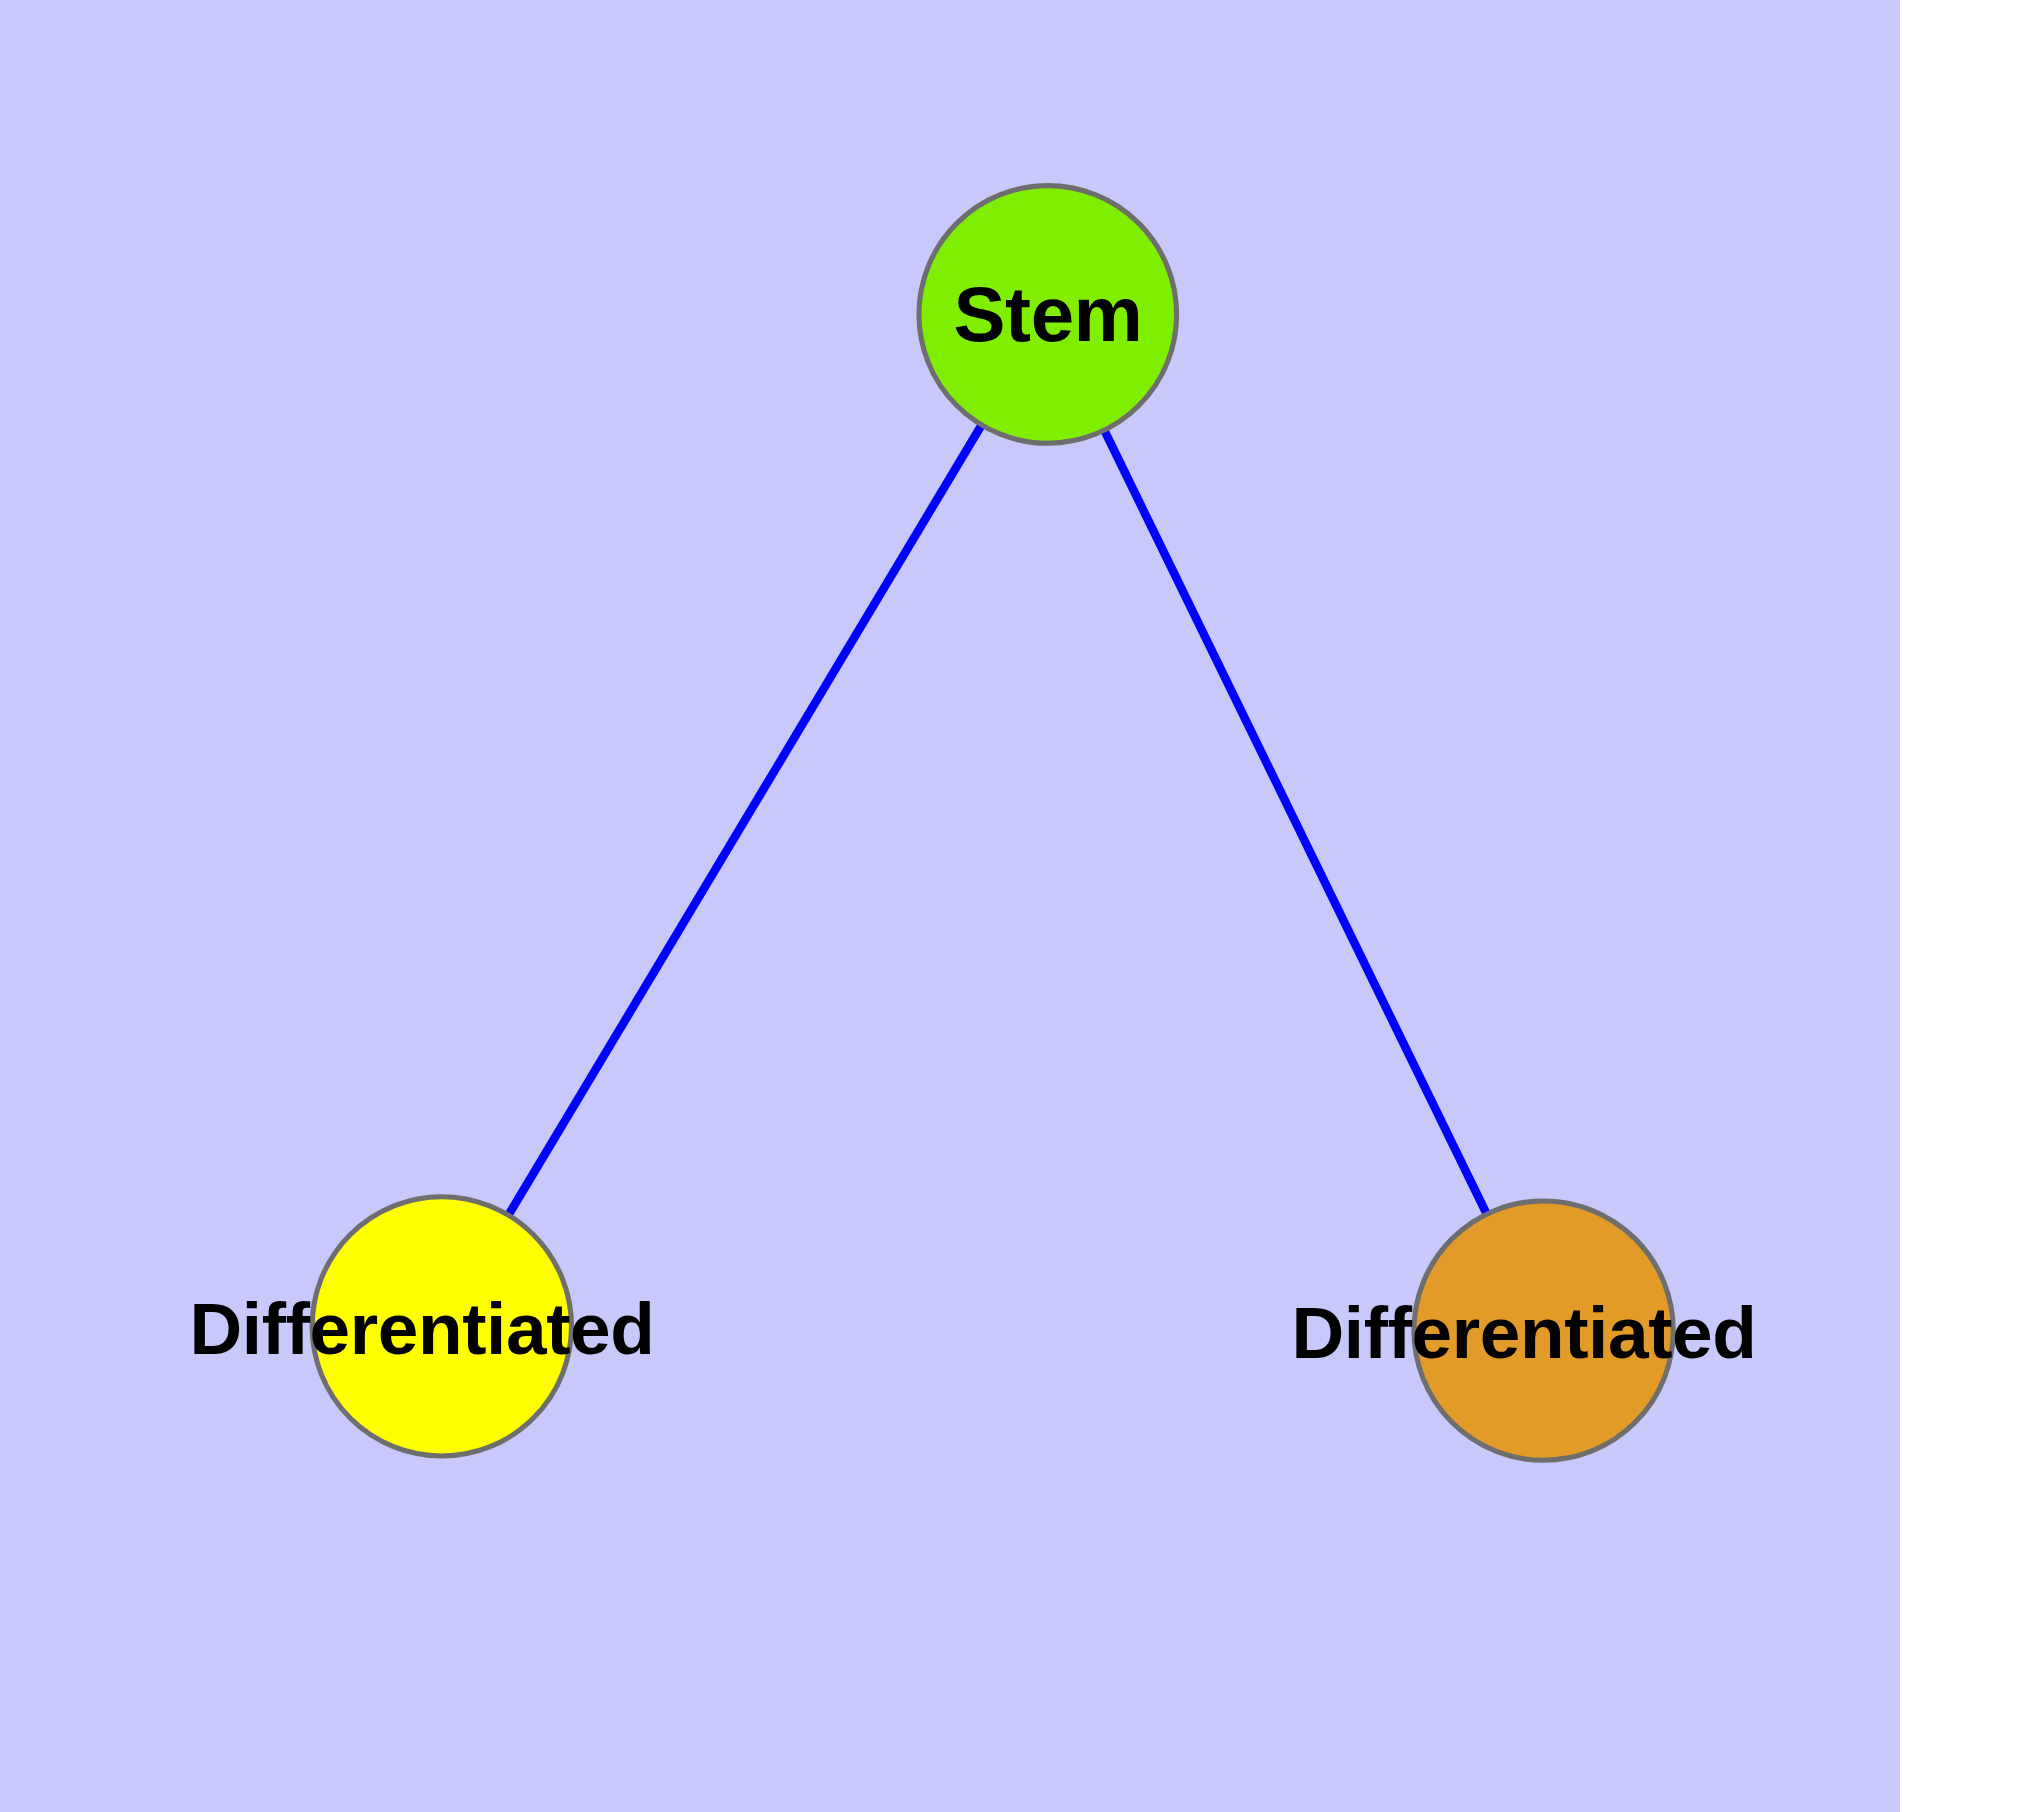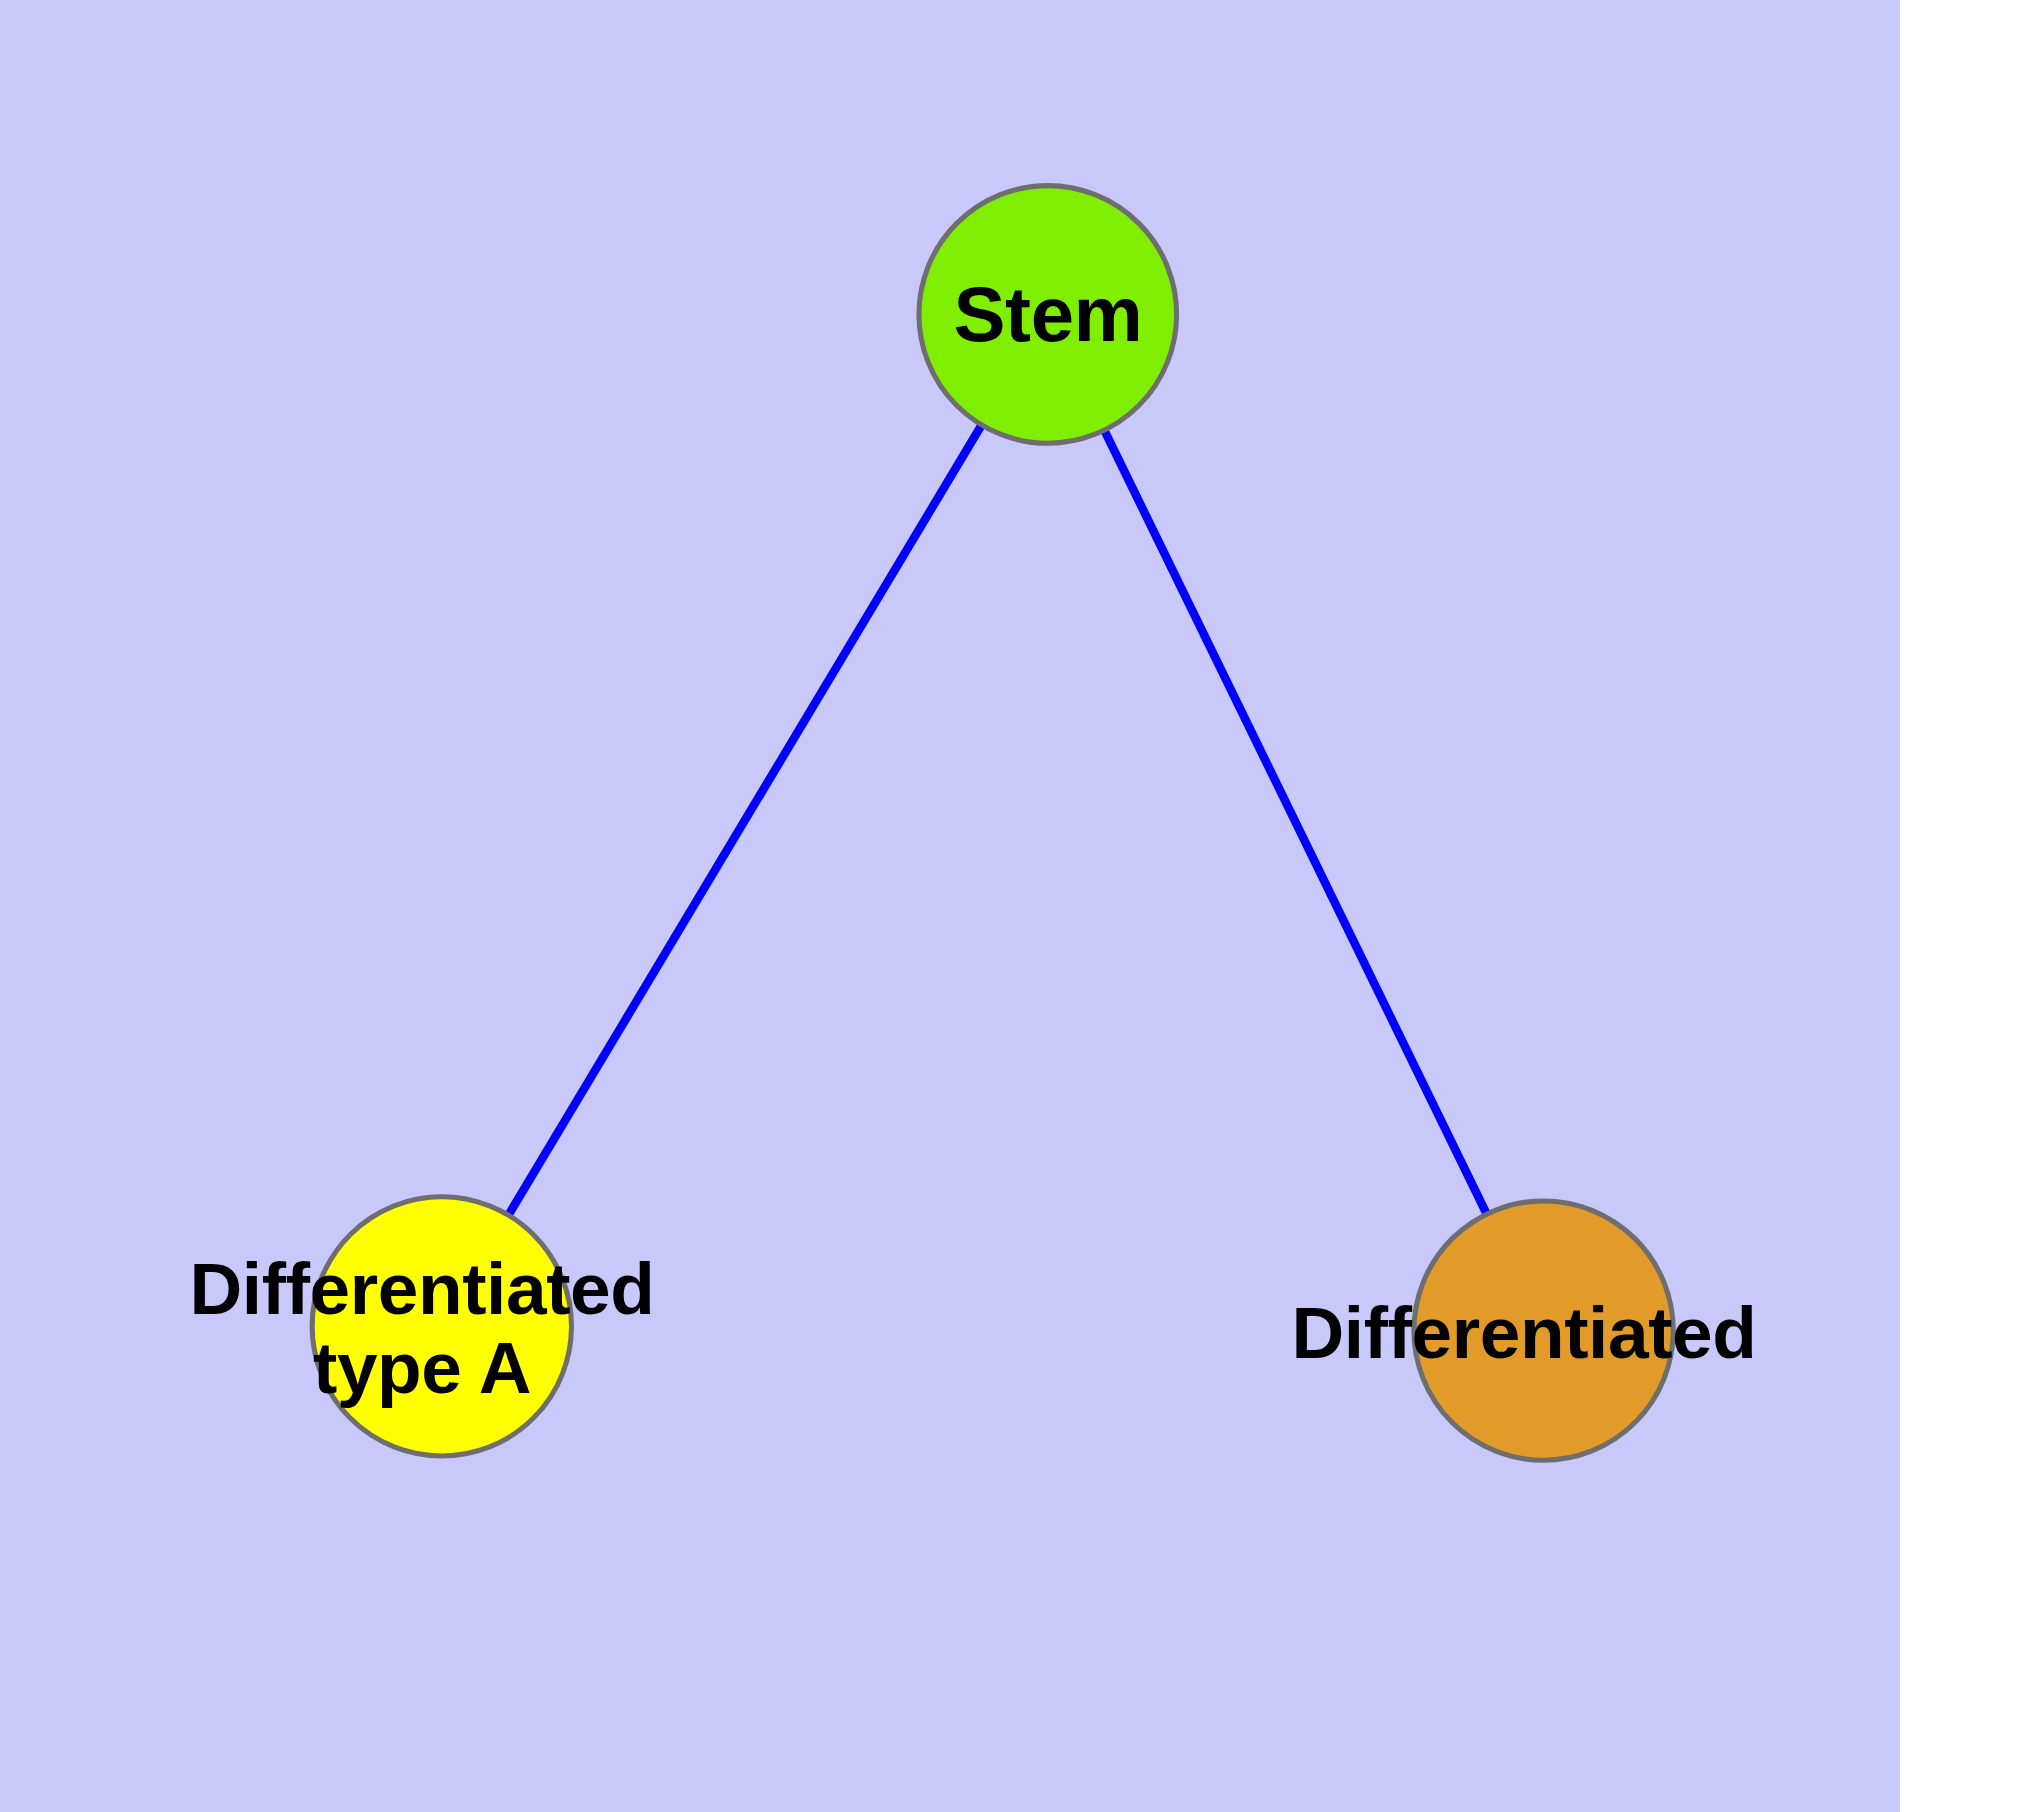--- a/index.html
+++ b/index.html
@@ -80,18 +80,18 @@
       </g>
     <g id="nodes-group">
         <circle cx="1236" cy="371" r="152" class="node-circle" fill="#80ee00" stroke="#6e6e6e"></circle>
         <circle cx="521" cy="1565" r="153" class="node-circle" fill="#ffff00" stroke="#6e6e6e"></circle>
         <circle cx="1821" cy="1570" r="153" class="node-circle" fill="#e29a28" stroke="#6e6e6e"></circle>
       </g>
   </svg>
 
   <div class="node-label" id="label-stem"><span>Stem</span></div>
 
-  <div class="node-label" id="label-diff-a"><span>Differentiated</span><br><span>type A</span></div>
+  <div class="node-label" id="label-diff-a"><span>Differentiated</span><br></div>
 
   <div class="node-label" id="label-diff-b"><span>Differentiated</span><br></div>
 
 </div>
 
 
 </body></html>

